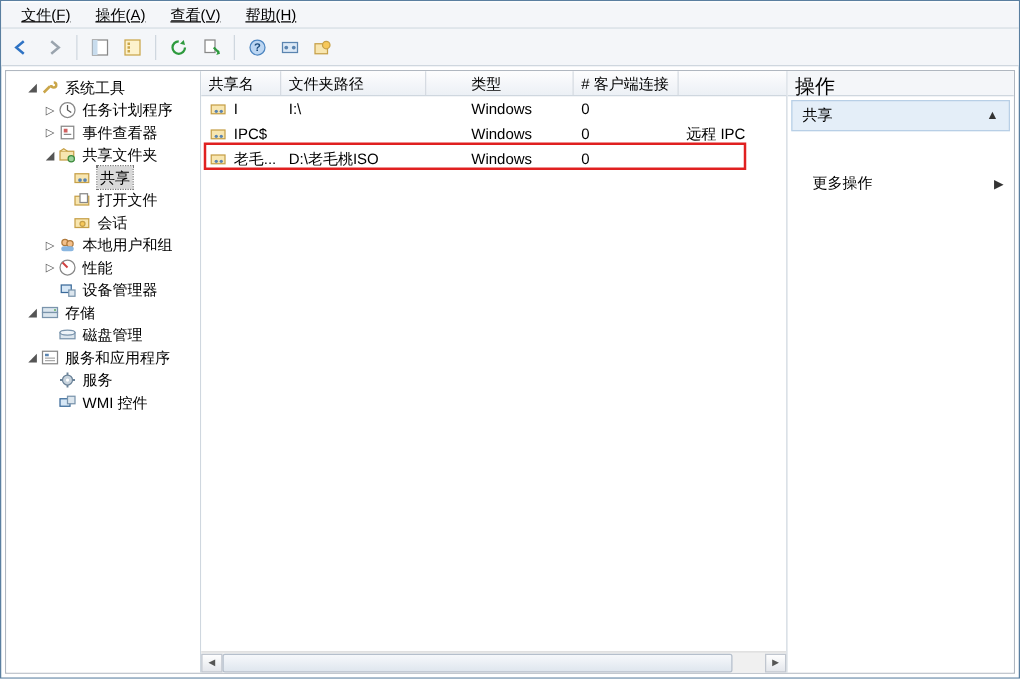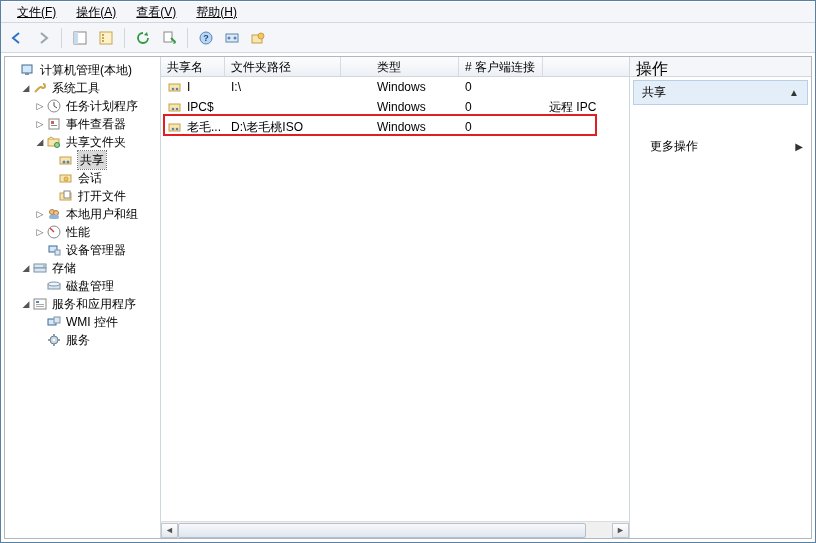--- a/index.html
+++ b/index.html
@@ -274,30 +274,20 @@
       <svg width="16" height="16">
           <rect x="2" y="5" width="10" height="8" fill="#f8e6b0" stroke="#c6a048"></rect>
           <circle cx="11" cy="6" r="3" fill="#f7c859" stroke="#c6a048"></circle>
         </svg>
     </div>
   </div>
 
   <div class="main">
 
     <div class="tree-pane">
-      <div class="tree-row indent0">
-        <span class="tree-toggle"></span>
-        <span class="tree-icon">
-          <svg width="16" height="16">
-              <rect x="2" y="3" width="10" height="8" fill="#d6e7f6" stroke="#3b6a9a"></rect>
-              <rect x="5" y="11" width="4" height="2" fill="#7a94ac"></rect>
-            </svg>
-        </span>
-        <span class="tree-label">计算机管理(本地)</span>
-      </div>
 
       <div class="tree-row indent1">
         <span class="tree-toggle">◢</span>
         <span class="tree-icon">
           <svg width="16" height="16">
               <path d="M3 12 L8 7 M11 4 a2 2 0 1 1 -2 2" stroke="#caa64a" stroke-width="2" fill="none"></path>
             </svg>
         </span>
         <span class="tree-label">系统工具</span>
       </div>
@@ -347,35 +337,35 @@
             </svg>
         </span>
         <span class="tree-label">共享</span>
       </div>
 
       <div class="tree-row indent3">
         <span class="tree-toggle"></span>
         <span class="tree-icon">
           <svg width="16" height="16">
               <rect x="2" y="5" width="11" height="7" fill="#f8e6b0" stroke="#c6a048"></rect>
+              <rect x="6" y="3" width="6" height="7" fill="#fff" stroke="#888"></rect>
+            </svg>
+        </span>
+        <span class="tree-label">打开文件</span>
+      </div>
+
+      <div class="tree-row indent3">
+        <span class="tree-toggle"></span>
+        <span class="tree-icon">
+          <svg width="16" height="16">
+              <rect x="2" y="5" width="11" height="7" fill="#f8e6b0" stroke="#c6a048"></rect>
               <circle cx="8" cy="9" r="2" fill="#f7c859" stroke="#c6a048"></circle>
             </svg>
         </span>
         <span class="tree-label">会话</span>
-      </div>
-
-      <div class="tree-row indent3">
-        <span class="tree-toggle"></span>
-        <span class="tree-icon">
-          <svg width="16" height="16">
-              <rect x="2" y="5" width="11" height="7" fill="#f8e6b0" stroke="#c6a048"></rect>
-              <rect x="6" y="3" width="6" height="7" fill="#fff" stroke="#888"></rect>
-            </svg>
-        </span>
-        <span class="tree-label">打开文件</span>
       </div>
 
       <div class="tree-row indent2">
         <span class="tree-toggle">▷</span>
         <span class="tree-icon">
           <svg width="16" height="16">
               <circle cx="6" cy="6" r="2.5" fill="#f4c08a" stroke="#b07a3c"></circle>
               <circle cx="10" cy="7" r="2.5" fill="#f4c08a" stroke="#b07a3c"></circle>
               <rect x="3" y="9" width="10" height="4" rx="2" fill="#8ab6e0"></rect>
             </svg>
@@ -432,48 +422,48 @@
         <span class="tree-toggle">◢</span>
         <span class="tree-icon">
           <svg width="16" height="16">
               <rect x="2" y="3" width="12" height="10" fill="#fff" stroke="#888"></rect>
               <rect x="4" y="5" width="3" height="2" fill="#5a84b0"></rect>
               <rect x="4" y="8" width="8" height="1" fill="#aaa"></rect>
               <rect x="4" y="10" width="8" height="1" fill="#aaa"></rect>
             </svg>
         </span>
         <span class="tree-label">服务和应用程序</span>
-      </div>
-
-      <div class="tree-row indent2">
-        <span class="tree-toggle"></span>
-        <span class="tree-icon">
-          <svg width="16" height="16">
-              <rect x="2" y="5" width="8" height="6" fill="#d6e7f6" stroke="#3b6a9a"></rect>
-              <rect x="8" y="3" width="6" height="6" fill="#dce6ee" stroke="#7a94ac"></rect>
-            </svg>
-        </span>
-        <span class="tree-label">WMI 控件</span>
       </div>
 
       <div class="tree-row indent2">
         <span class="tree-toggle"></span>
         <span class="tree-icon">
           <svg width="16" height="16">
               <circle cx="8" cy="8" r="4" fill="#c8d4de" stroke="#6a8298"></circle>
               <circle cx="8" cy="8" r="1.3" fill="#fff"></circle>
               <g stroke="#6a8298" stroke-width="1.5">
                 <line x1="8" y1="2" x2="8" y2="4"></line>
                 <line x1="8" y1="12" x2="8" y2="14"></line>
                 <line x1="2" y1="8" x2="4" y2="8"></line>
                 <line x1="12" y1="8" x2="14" y2="8"></line>
               </g>
             </svg>
         </span>
         <span class="tree-label">服务</span>
+      </div>
+
+      <div class="tree-row indent2">
+        <span class="tree-toggle"></span>
+        <span class="tree-icon">
+          <svg width="16" height="16">
+              <rect x="2" y="5" width="8" height="6" fill="#d6e7f6" stroke="#3b6a9a"></rect>
+              <rect x="8" y="3" width="6" height="6" fill="#dce6ee" stroke="#7a94ac"></rect>
+            </svg>
+        </span>
+        <span class="tree-label">WMI 控件</span>
       </div>
     </div>
 
     <div class="list-pane">
       <div class="list-header">
         <div class="col c-name">共享名</div>
         <div class="col c-path">文件夹路径</div>
         <div class="col c-type">类型</div>
         <div class="col c-clients"># 客户端连接</div>
       </div>

